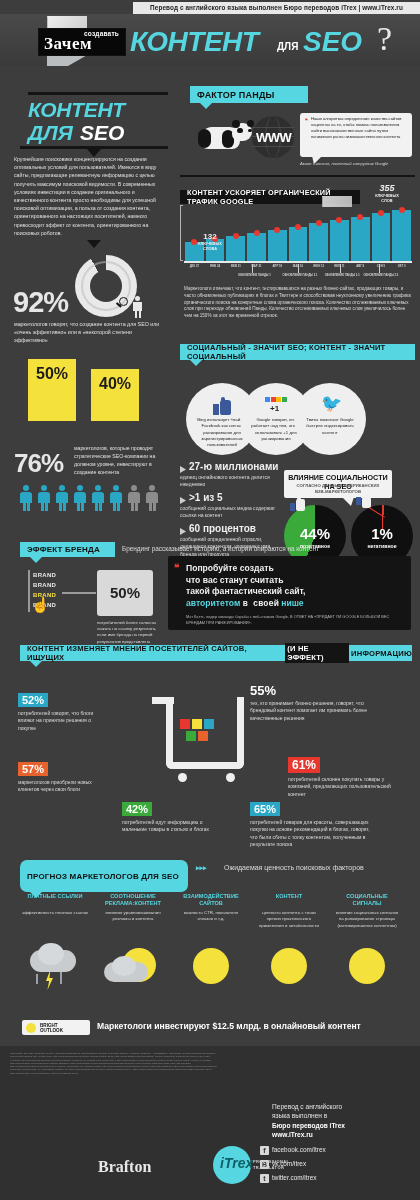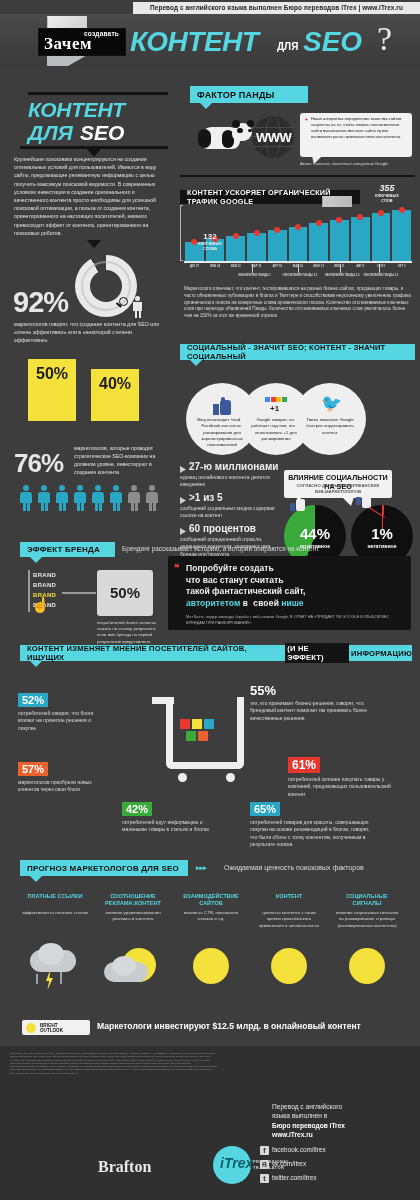--- a/index.html
+++ b/index.html
@@ -522,21 +522,21 @@
 
   <div style="position:absolute;left:250px;top:683px;color:#fff;font-size:13px;font-weight:bold;">55%</div>
   <div class="stat-cap" style="left:250px;top:700px;width:122px;">тех, кто принимает бизнес-решения, говорят, что брендовый контент помогает им принимать более качественные решения</div>
 
   <div class="stat-num" style="left:288px;top:757px;background:#e8372e;font-size:12px;">61%</div>
   <div class="stat-cap" style="left:288px;top:776px;width:110px;">потребителей склонен покупать товары у компаний, предлагающих пользовательский контент</div>
 
   <div class="stat-num" style="left:250px;top:802px;background:#2aa7c4;">65%</div>
   <div class="stat-cap" style="left:250px;top:819px;width:122px;">потребителей товаров для красоты, совершающих покупки на основе рекомендаций в блогах, говорят, что были сбиты с толку контентом, полученным в результате поиска</div>
 
-  <div class="banner" style="left:20px;top:860px;width:168px;height:16px;font-size:8px;">
+  <div class="banner" style="left:20px;top:860px;width:168px;height:32px;font-size:8px;border-radius:7px;">
     <span>ПРОГНОЗ МАРКЕТОЛОГОВ ДЛЯ SEO</span>
     <div class="tail" style="background:#55d6e0;"></div>
   </div>
   <div style="position:absolute;left:196px;top:864px;color:#55d6e0;font-size:7px;font-weight:bold;">▸▸▸</div>
   <div style="position:absolute;left:224px;top:864px;font-size:7px;color:#dcdcdc;">Ожидаемая ценность поисковых факторов</div>
 
   <div id="forecast-cols">
       <div class="fcol-h" style="left: 16px; top: 893px; width: 78px;">ПЛАТНЫЕ ССЫЛКИ</div>
       <div class="fcol-p" style="left: 21px; top: 910px; width: 68px;">эффективность платных ссылок</div>
       <div style="position: absolute; left: 16px; top: 944px; width: 78px; height: 52px;">

